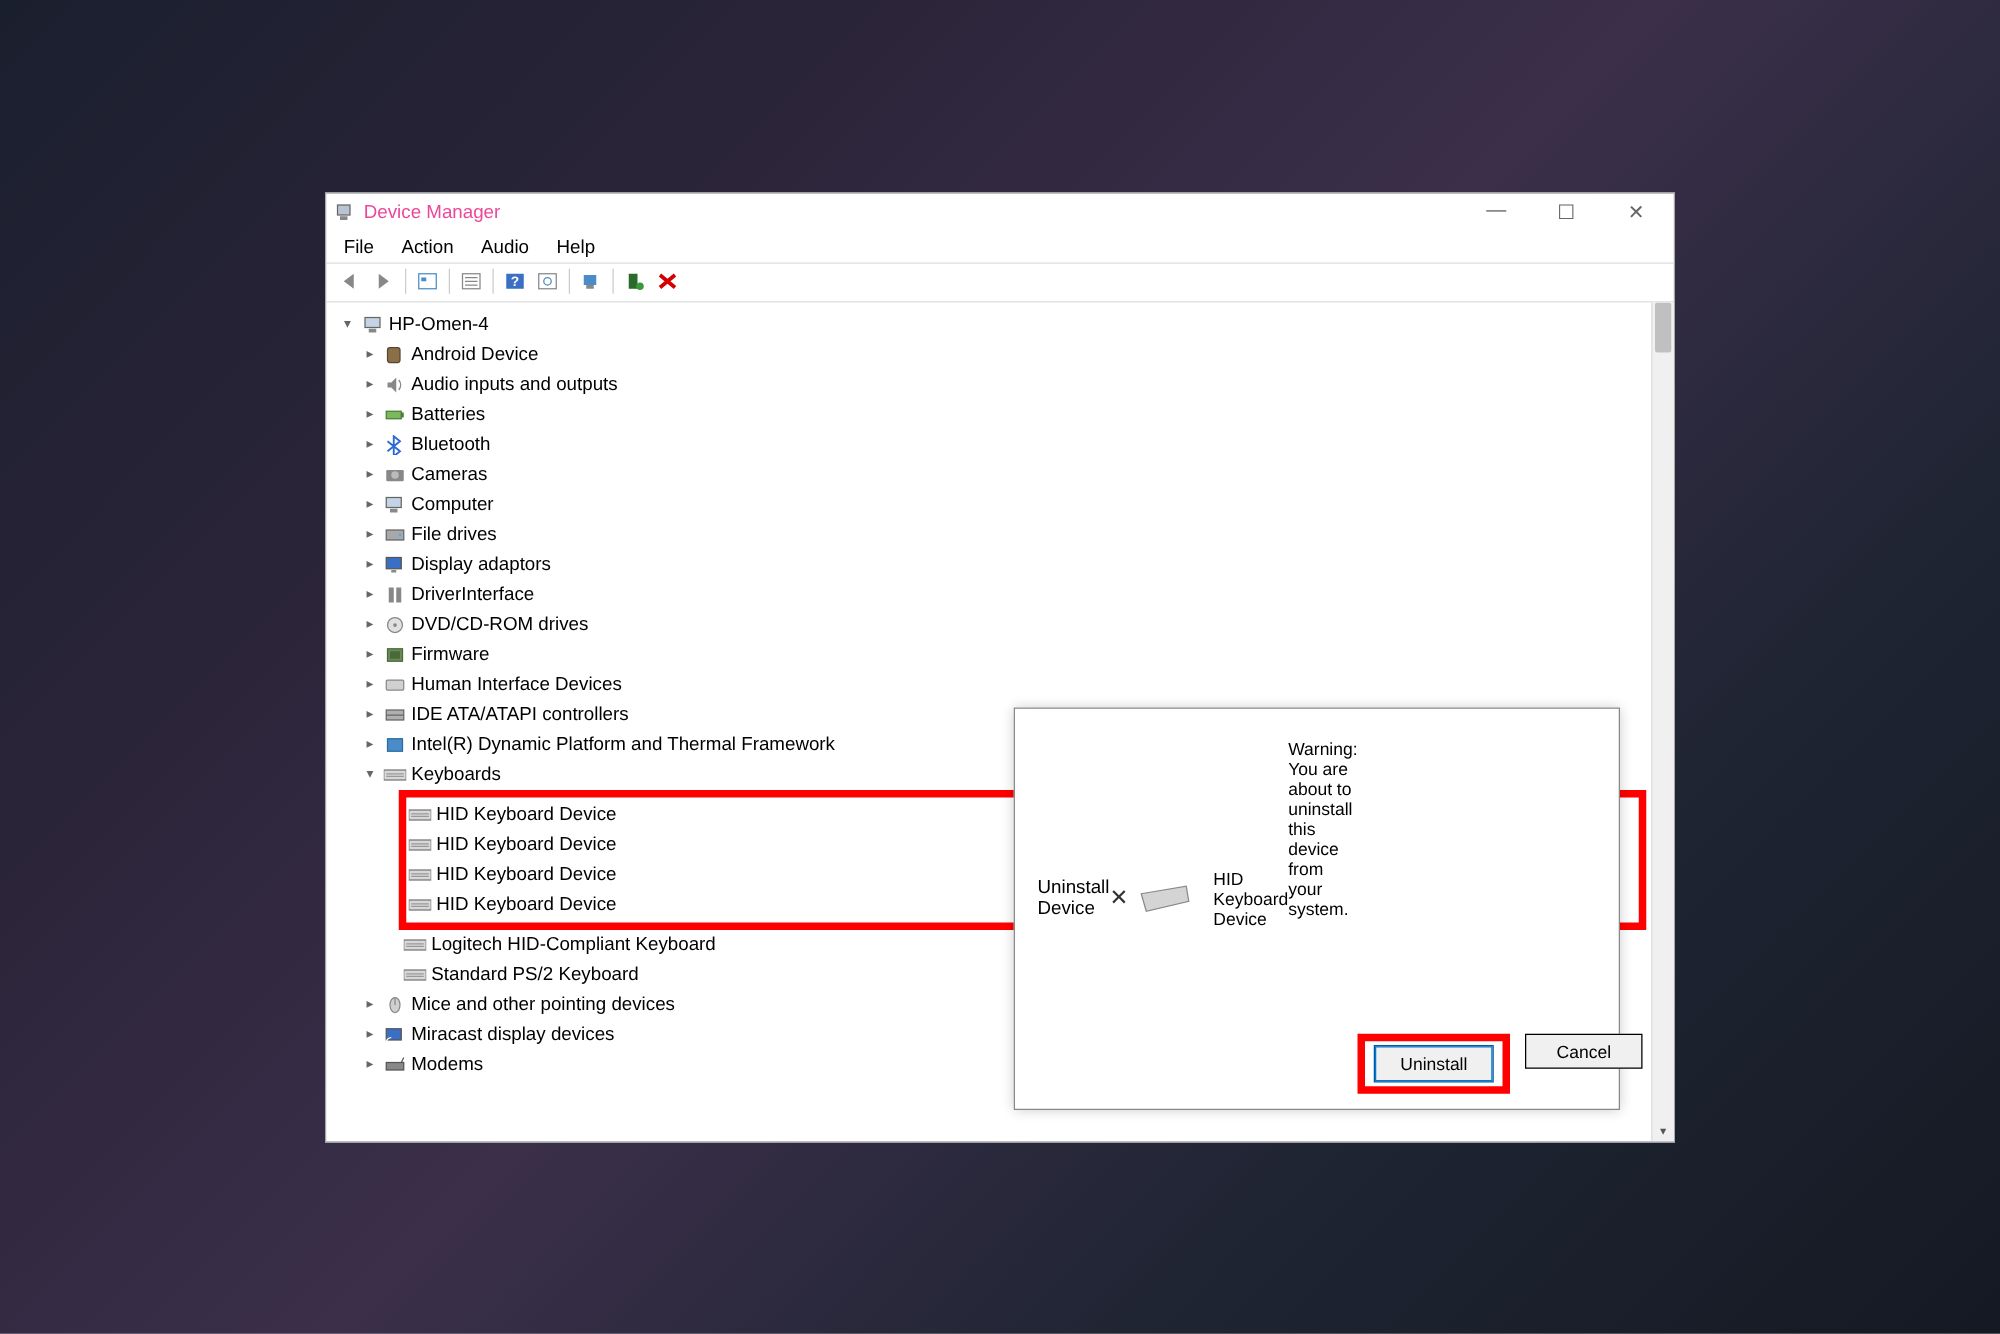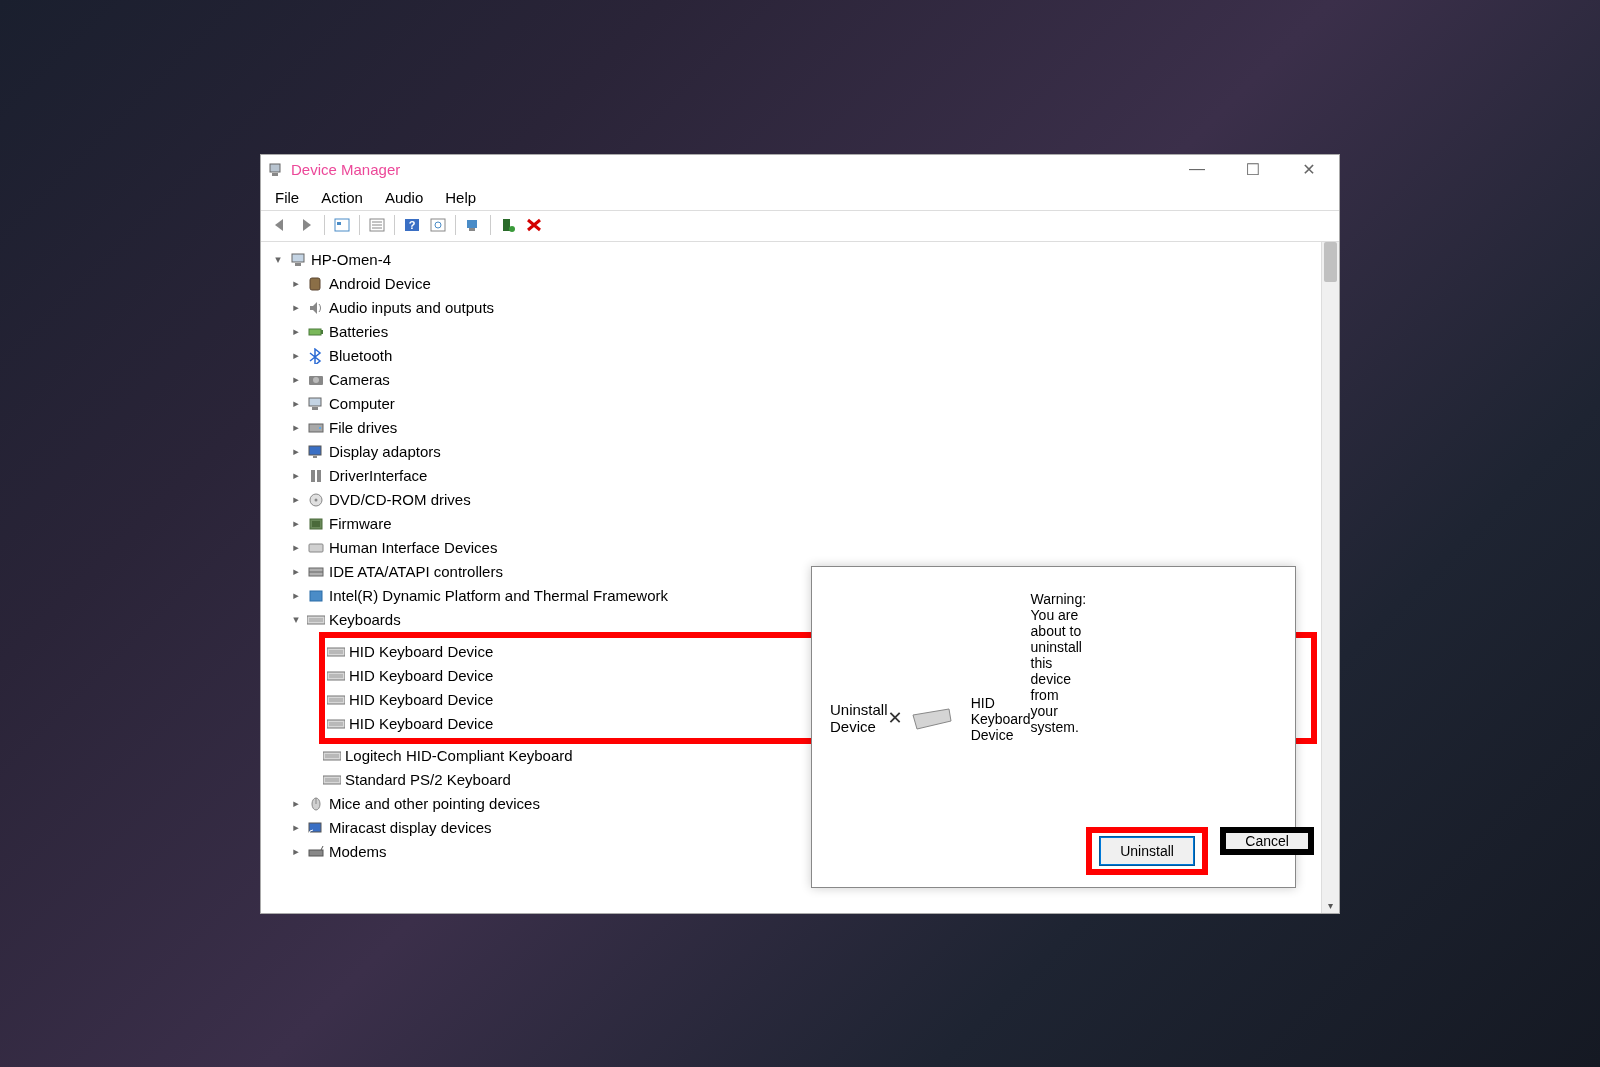--- a/index.html
+++ b/index.html
@@ -48,21 +48,21 @@
   background:#fff; border:1px solid #888; box-shadow:0 0 10px rgba(0,0,0,.2);
   display:flex; flex-direction:row; padding:14px 35px 12px 18px; font-size:14px;
 }
 .dlg-title-row { display:flex; justify-content:space-between; align-items:center; margin-bottom:20px; }
 .dlg-title { font-size:15px; }
 .dlg-close { font-size:18px; color:#333; cursor:pointer; }
 .dlg-dev { display:flex; align-items:center; gap:18px; margin:0 0 18px 8px; }
 .dlg-dev-ico { width:42px; height:24px; }
 .dlg-warn { margin:10px 0 40px 0; }
 .dlg-btns { margin-top:auto; display:flex; justify-content:flex-end; gap:12px; }
-.dlg-btn { min-width:94px; height:28px; background:#f0f0f0; border:6px solid #000000; font-size:14px; cursor:pointer; }
+.dlg-btn { min-width:94px; height:28px; background:#f0f0f0; border:1px solid #000000; font-size:14px; cursor:pointer; }
 .dlg-btn.primary { border:1px solid #0078d7; outline:1px solid #005a9e; }
 .hl-red-btn { border:6px solid #f00; padding:4px 8px; display:inline-block; }
 
 svg { display:block; }
 </style>
 </head>
 <body>
 
 <div class="window">
 

